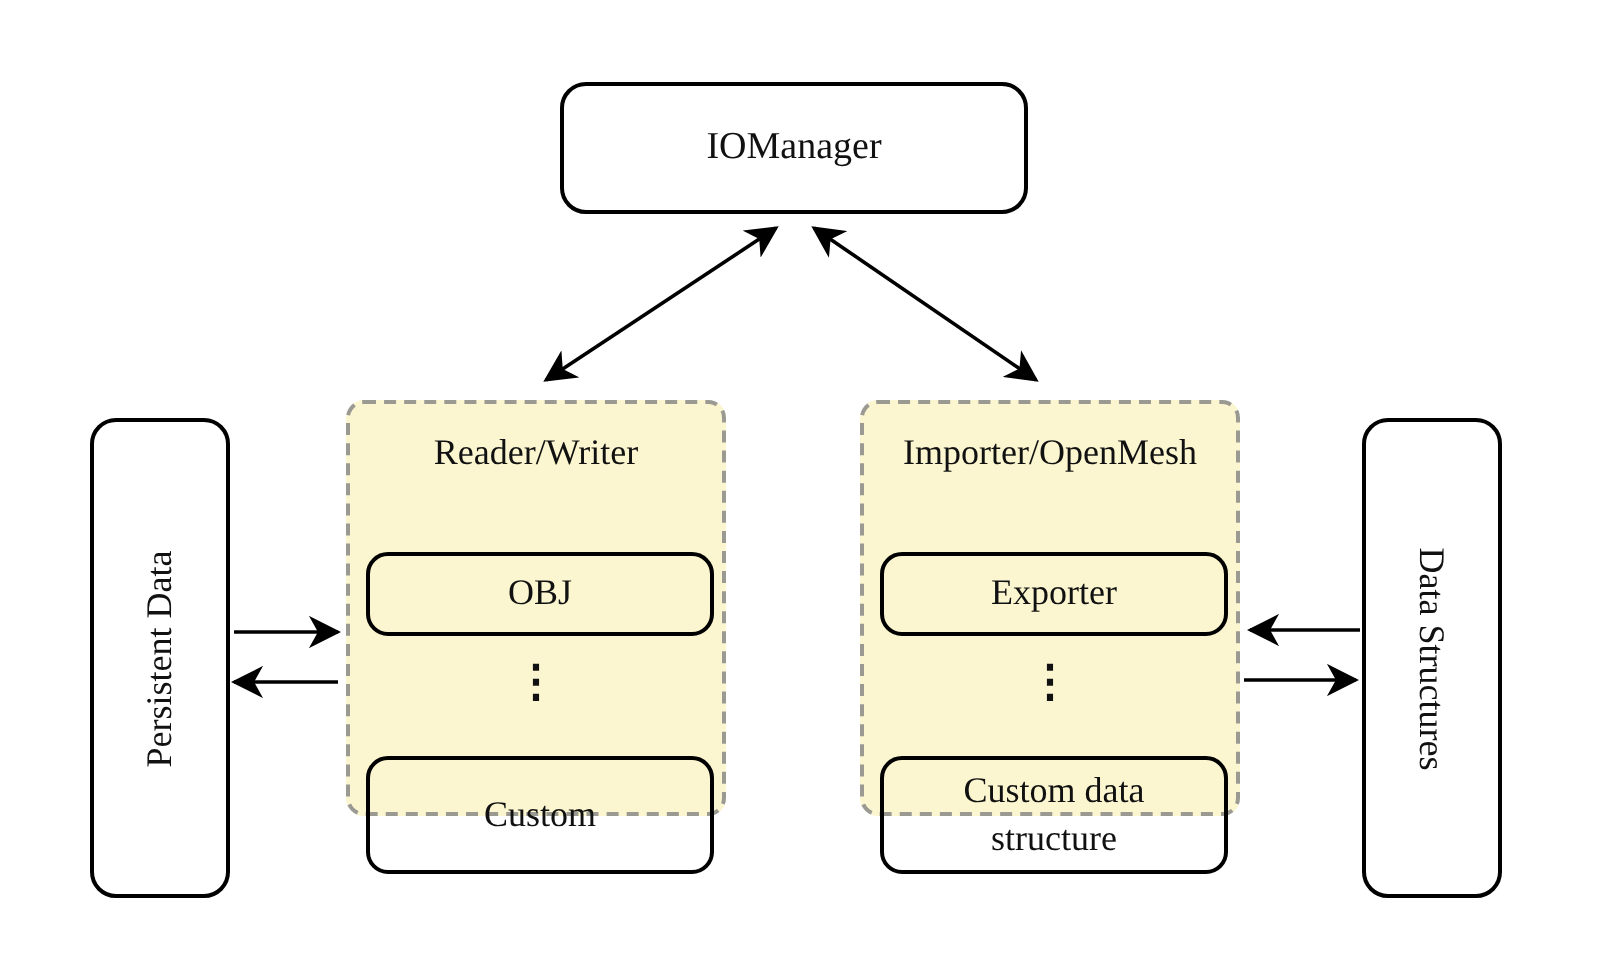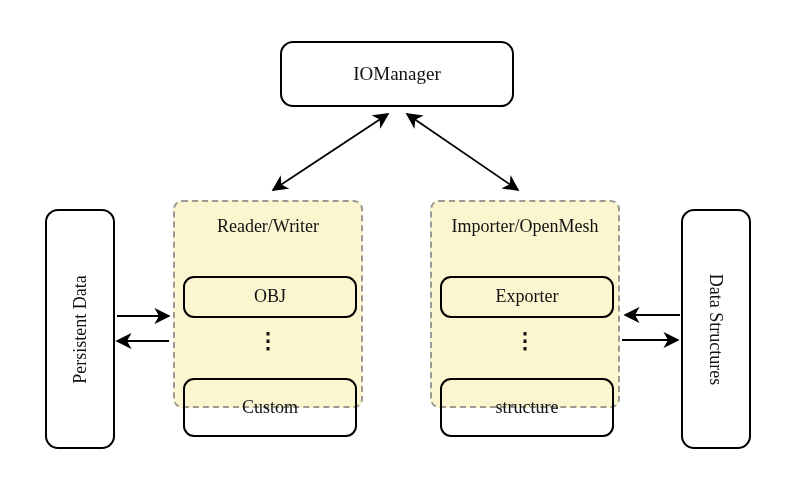--- a/index.html
+++ b/index.html
@@ -105,17 +105,18 @@
     </div>
   </div>
 
   <div class="group right">
     <div class="group-title">Importer/OpenMesh</div>
     <div class="inner-box row1">
       <span>Exporter</span>
     </div>
     <div class="dots">⋮</div>
     <div class="inner-box row2">
+      <span>Custom data</span>
       <span>structure</span>
     </div>
   </div>
 
 </div>
 
 </body></html>

